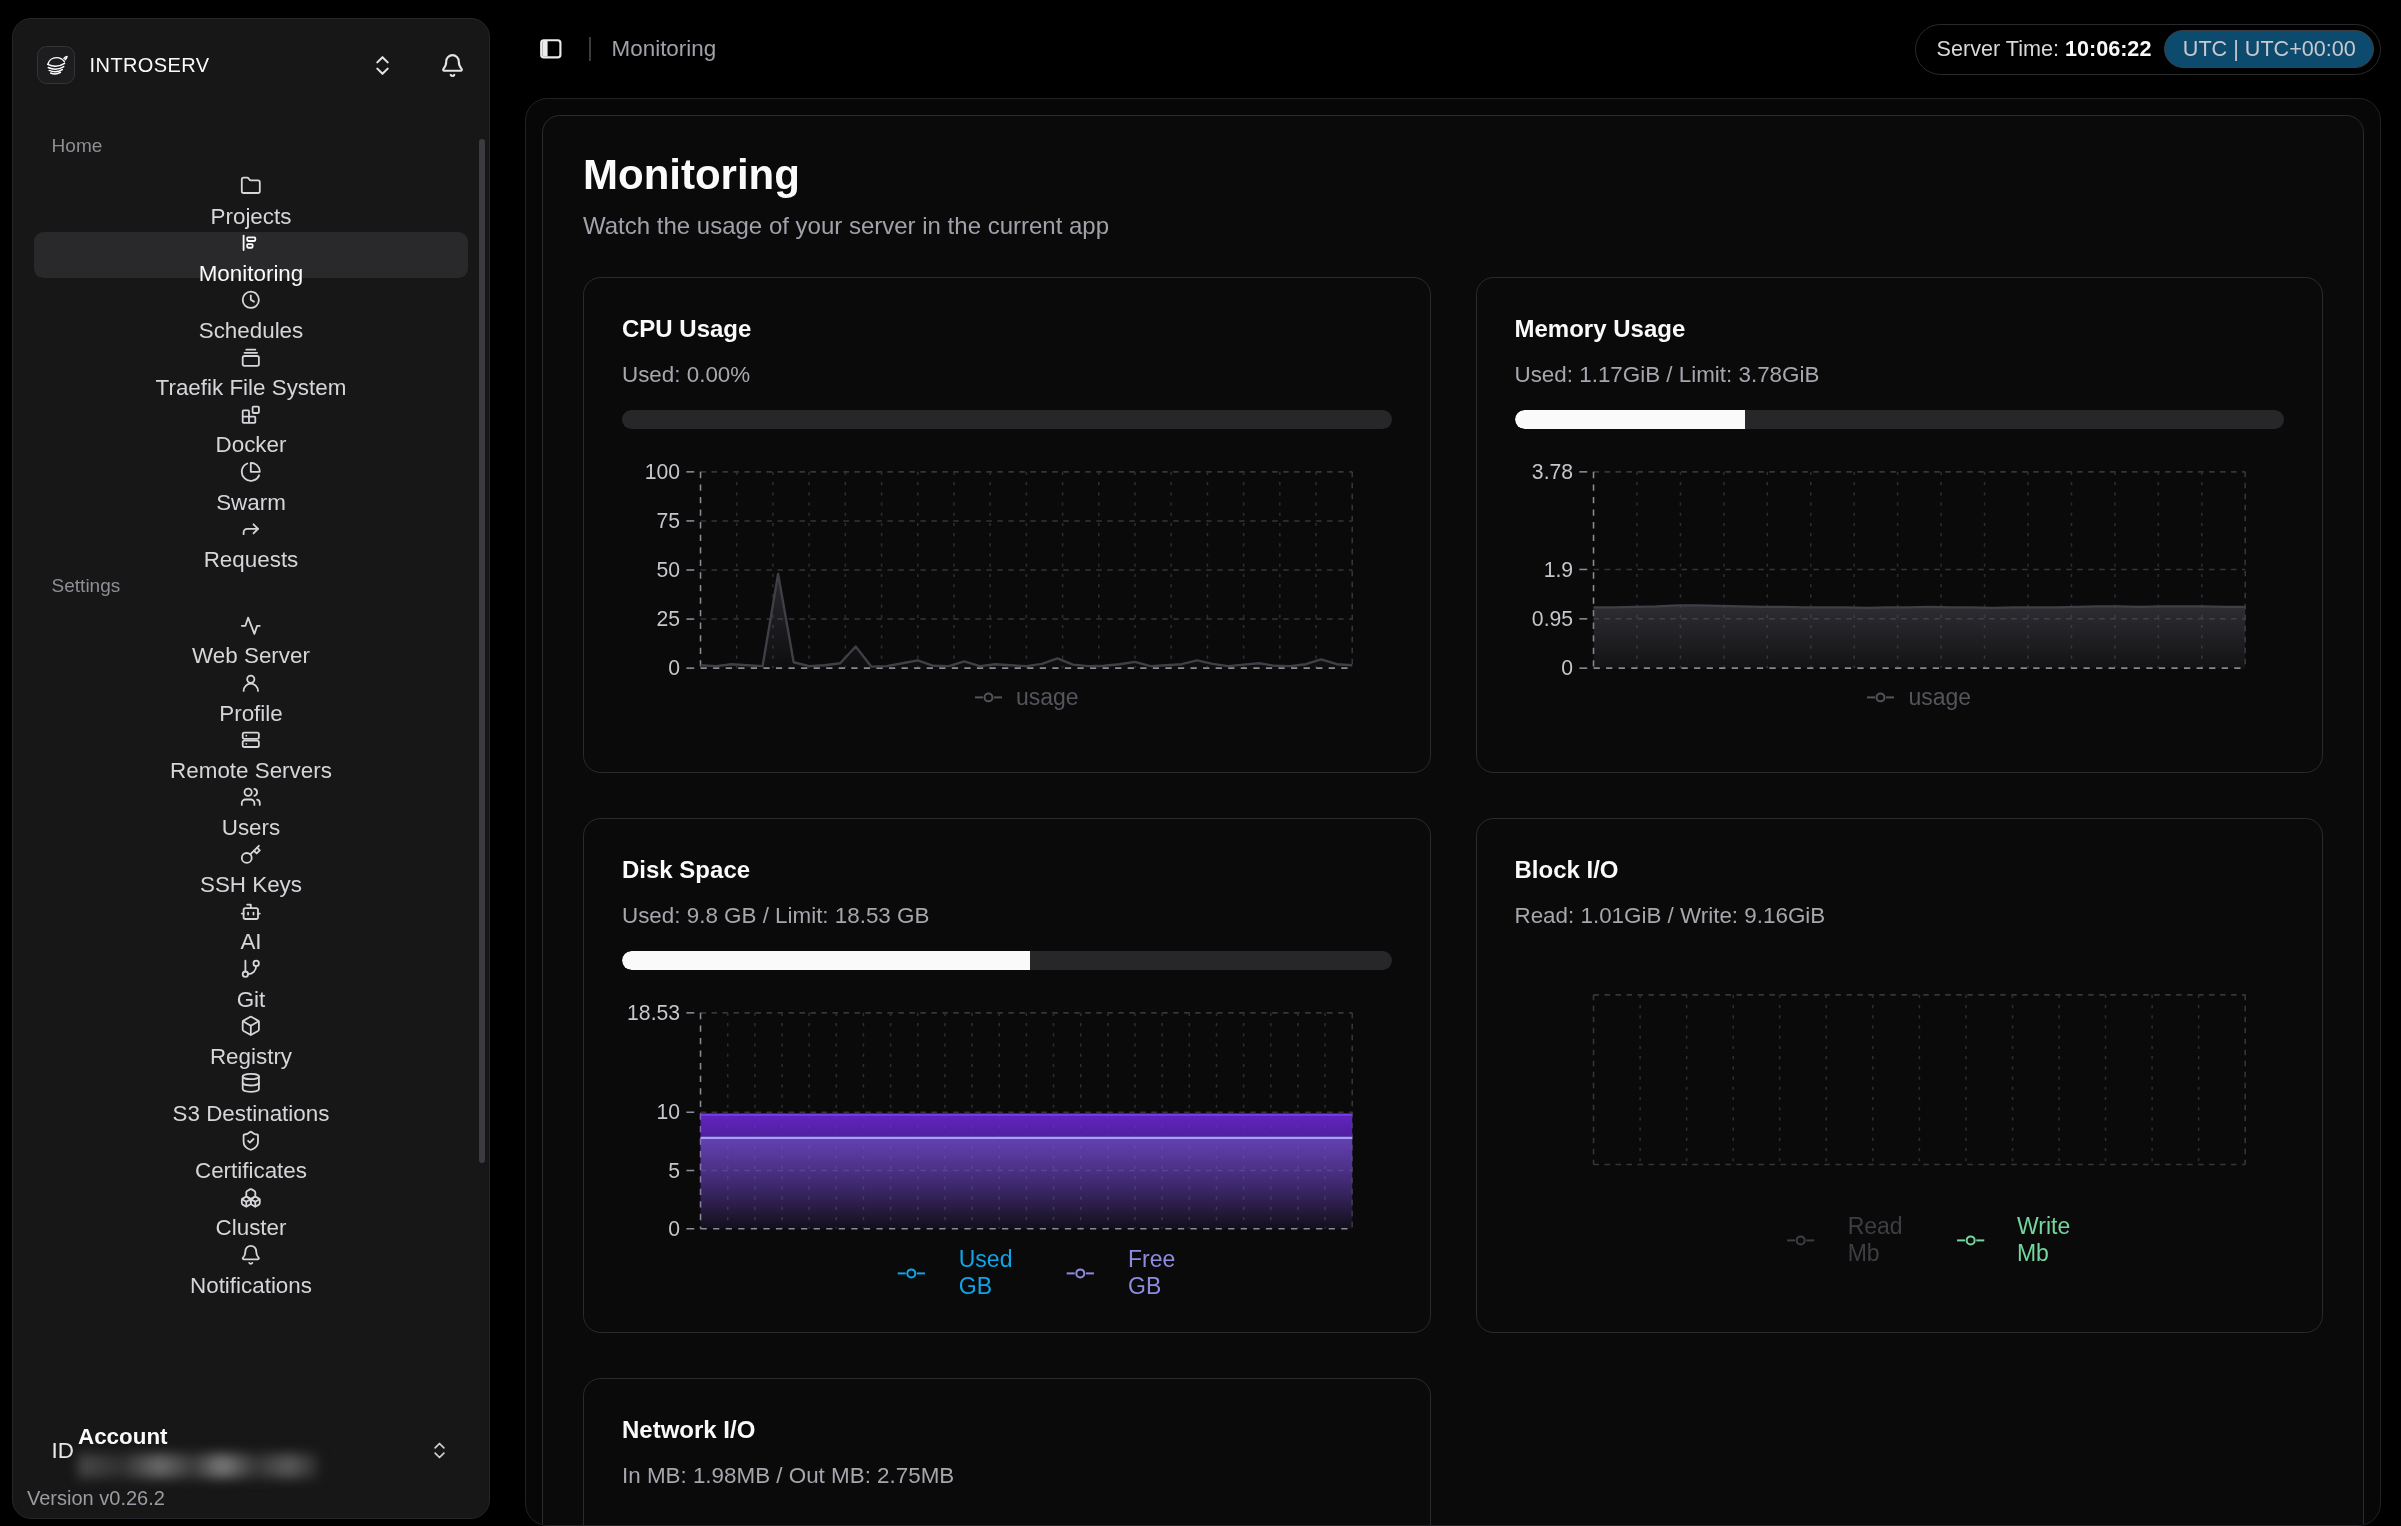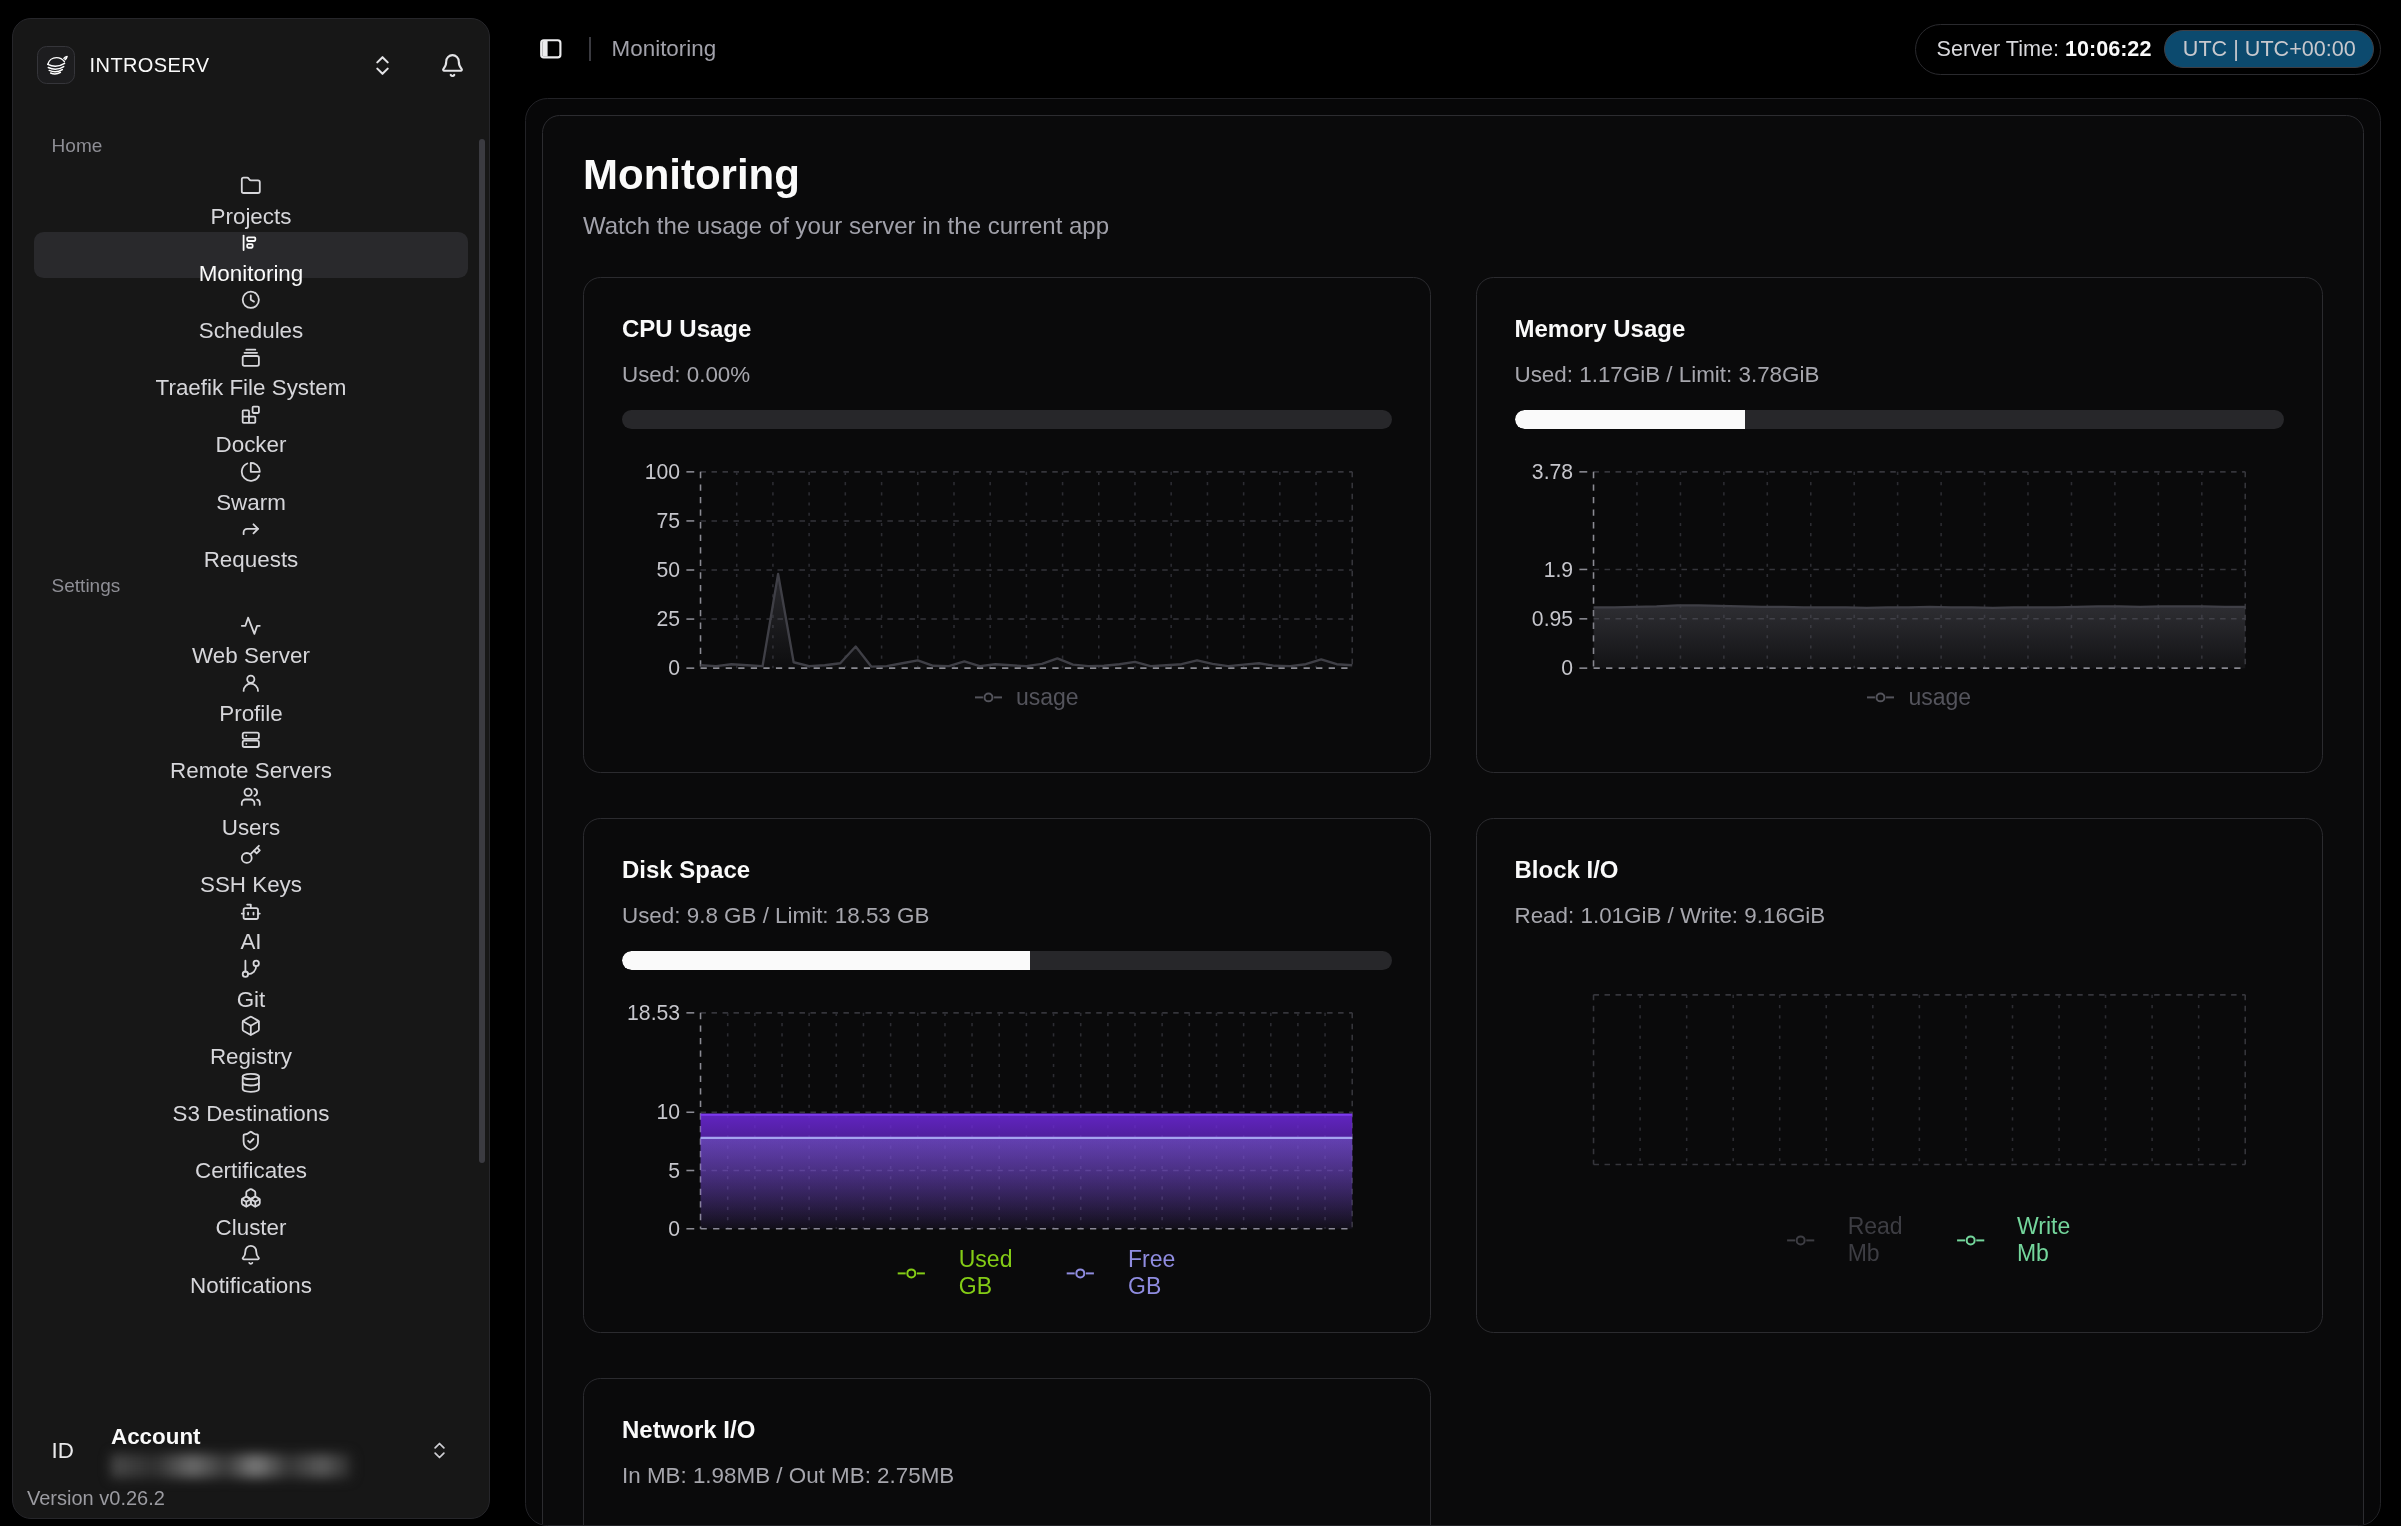--- a/index.html
+++ b/index.html
@@ -23,21 +23,21 @@
   .hdr-icon { width:25px; height:25px; color:#e4e4e7; flex:none; }
   .hdr-icon + .hdr-icon { margin-left:30px; }
   nav { margin-top:51px; }
   .nav-section + .nav-section { }
   .nav-section-label { font-size:19px; color:#8e8e95; padding-left:17.6px; margin-bottom:17.6px; }
   .nav-item { display:flex; align-items:center; gap:7px; height:46px; margin-bottom:11.2px;
     padding:0 16px; border-radius:9.6px; color:#d6d6da; font-size:22.4px; cursor:pointer;flex-direction:column; }
   .nav-item.active { background:#29292c; color:#fafafa; }
   .nav-icon { width:21.6px; height:21.6px; flex:none; }
   .account { position:absolute; left:21px; right:21px; bottom:40px;
-    display:flex; align-items:center; gap:37px; padding:0 17.6px; }
+    display:flex; align-items:center; gap:4px; padding:0 17.6px; }
   .acct-id { font-size:22.4px; color:#e8e8ea; flex:none; }
   .acct-name { font-size:22.4px; font-weight:700; color:#fafafa; }
   .email-blur { width:240px; height:24px; margin-top:4.8px; border-radius:3.2px;
     background:linear-gradient(90deg,#4a4a4a,#2e2e2e 18%,#6a6a6a 34%,#383838 48%,#7a7a7a 60%,#333 74%,#5a5a5a 88%,#2a2a2a);
     filter:blur(5.6px); }
   .acct-chevron { margin-left:auto; width:21px; height:21px; color:#cfcfd4; flex:none; }
   .version { position:absolute; bottom:8px; left:0; width:100%; text-align:left;
     font-size:20px; color:#9b9ba1;padding-left:14px; }
   .sb-scroll { position:absolute; right:4px; top:120px; width:6.4px; height:1024px;
     background:#3b3b41; border-radius:3.2px; }
@@ -470,21 +470,21 @@
                 <line x1="82" y1="10.0" x2="92" y2="10.0" stroke="#8b8b93" stroke-width="2"></line>
                 <text x="74" y="19" text-anchor="end" font-size="27" fill="#c6c6cc">18.53</text>
                 <path d="M100 10V285" stroke="#8b8b93" stroke-width="2" stroke-dasharray="8 8" fill="none"></path>
                 <path d="M100 285H930" stroke="#8b8b93" stroke-width="2" stroke-dasharray="8 8" fill="none"></path>
                 <path d="M100.0 139.6L136.1 139.6L172.2 139.6L208.3 139.6L244.3 139.6L280.4 139.6L316.5 139.6L352.6 139.6L388.7 139.6L424.8 139.6L460.9 139.6L497.0 139.6L533.0 139.6L569.1 139.6L605.2 139.6L641.3 139.6L677.4 139.6L713.5 139.6L749.6 139.6L785.7 139.6L821.7 139.6L857.8 139.6L893.9 139.6L930.0 139.6L930 285L100 285Z" fill="url(#g-disk-0)" stroke="none"></path>
                 <path d="M100.0 139.6L136.1 139.6L172.2 139.6L208.3 139.6L244.3 139.6L280.4 139.6L316.5 139.6L352.6 139.6L388.7 139.6L424.8 139.6L460.9 139.6L497.0 139.6L533.0 139.6L569.1 139.6L605.2 139.6L641.3 139.6L677.4 139.6L713.5 139.6L749.6 139.6L785.7 139.6L821.7 139.6L857.8 139.6L893.9 139.6L930.0 139.6" fill="none" stroke="#7c3aed" stroke-width="3" stroke-linejoin="round"></path>
                 <path d="M100.0 169.2L136.1 169.2L172.2 169.2L208.3 169.2L244.3 169.2L280.4 169.2L316.5 169.2L352.6 169.2L388.7 169.2L424.8 169.2L460.9 169.2L497.0 169.2L533.0 169.2L569.1 169.2L605.2 169.2L641.3 169.2L677.4 169.2L713.5 169.2L749.6 169.2L785.7 169.2L821.7 169.2L857.8 169.2L893.9 169.2L930.0 169.2L930 285L100 285Z" fill="url(#g-disk-1)" stroke="none"></path>
                 <path d="M100.0 169.2L136.1 169.2L172.2 169.2L208.3 169.2L244.3 169.2L280.4 169.2L316.5 169.2L352.6 169.2L388.7 169.2L424.8 169.2L460.9 169.2L497.0 169.2L533.0 169.2L569.1 169.2L605.2 169.2L641.3 169.2L677.4 169.2L713.5 169.2L749.6 169.2L785.7 169.2L821.7 169.2L857.8 169.2L893.9 169.2L930.0 169.2" fill="none" stroke="#a5a3ef" stroke-width="3" stroke-linejoin="round"></path>
               </svg>
               <div class="chart-legend" style="margin-top:6.4px">
-                <span class="legend-item" style="color:#84cc16">
+                <span class="legend-item" style="color:#0ea5e9">
                   <svg width="27" height="12.8" viewBox="0 0 34 16">
                     <line x1="0" y1="8" x2="10" y2="8" stroke="currentColor" stroke-width="2.5"></line>
                     <circle cx="17" cy="8" r="5" fill="none" stroke="currentColor" stroke-width="2.5"></circle>
                     <line x1="24" y1="8" x2="34" y2="8" stroke="currentColor" stroke-width="2.5"></line>
                   </svg>
                   <span>Used GB</span>
                 </span>
                 <span class="legend-item" style="color:#8f8ce0">
                   <svg width="27" height="12.8" viewBox="0 0 34 16">
                     <line x1="0" y1="8" x2="10" y2="8" stroke="currentColor" stroke-width="2.5"></line>

